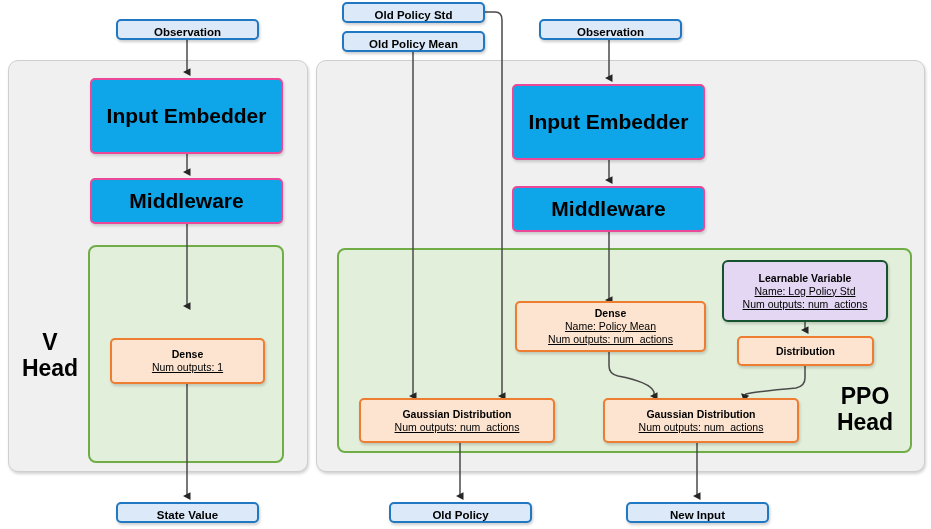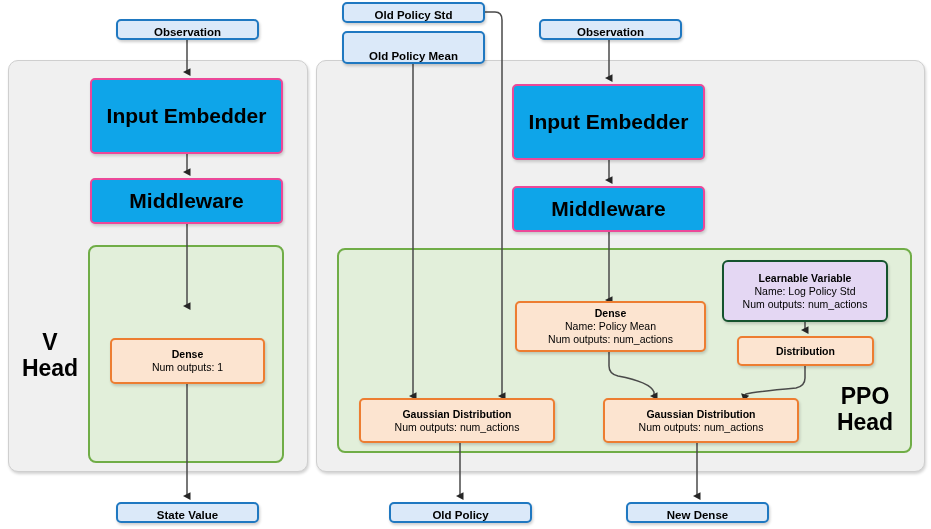--- a/index.html
+++ b/index.html
@@ -32,21 +32,21 @@
   
   .purple{background:#e4d7f3;border:2px solid #14532d;border-radius:6px;
           box-shadow:1px 2px 3px rgba(0,0,0,0.17);}
 
   
   .blue{background:#dbe9f9;border:2px solid #1f78c1;border-radius:5px;
         box-shadow:1px 2px 3px rgba(0,0,0,0.20);
         font-size:11.5px;font-weight:bold;color:#000;justify-content:flex-end;}
 
   .lbl-title{font-weight:bold;font-size:10.5px;line-height:13px;color:#000;}
-  .lbl-sub{font-size:10.5px;line-height:13px;color:#000;}
+  .lbl-sub{font-size:10.5px;line-height:13px;color:#000;text-decoration:underline;}
 
   .grouplabel{position:absolute;font-weight:bold;color:#000;text-align:center;
               line-height:1.12;}
 
   
   #arrows{position:absolute;left:0;top:0;width:931px;height:529px;
           pointer-events:none;}
 </style>
 </head>
 <body>
@@ -121,21 +121,21 @@
   </div>
 
   <div class="node blue" style="left:116px;top:502px;width:143px;height:21px;">
     <span>State Value</span>
   </div>
 
   <div class="node blue" style="left:342px;top:2px;width:143px;height:21px;">
     <span>Old Policy Std</span>
   </div>
 
-  <div class="node blue" style="left:342px;top:31px;width:143px;height:33px;">
+  <div class="node blue" style="left:342px;top:31px;width:143px;height:21px;">
     <span>Old Policy Mean</span>
   </div>
 
   <div class="node blue" style="left:539px;top:19px;width:143px;height:21px;">
     <span>Observation</span>
   </div>
 
   <div class="node green" style="left:512px;top:84px;width:193px;height:76px;">
     <span class="t1" style="font-size:21px;">Input Embedder</span>
   </div>
@@ -168,16 +168,16 @@
   <div class="node orange" style="left:603px;top:398px;width:196px;height:45px;">
     <span class="lbl-title">Gaussian Distribution</span>
     <span class="lbl-sub">Num outputs: num_actions</span>
   </div>
 
   <div class="node blue" style="left:389px;top:502px;width:143px;height:21px;">
     <span>Old Policy</span>
   </div>
 
   <div class="node blue" style="left:626px;top:502px;width:143px;height:21px;">
-    <span>New Dense</span>
+    <span>New Input</span>
   </div>
 
 </div>
 
 </body></html>

